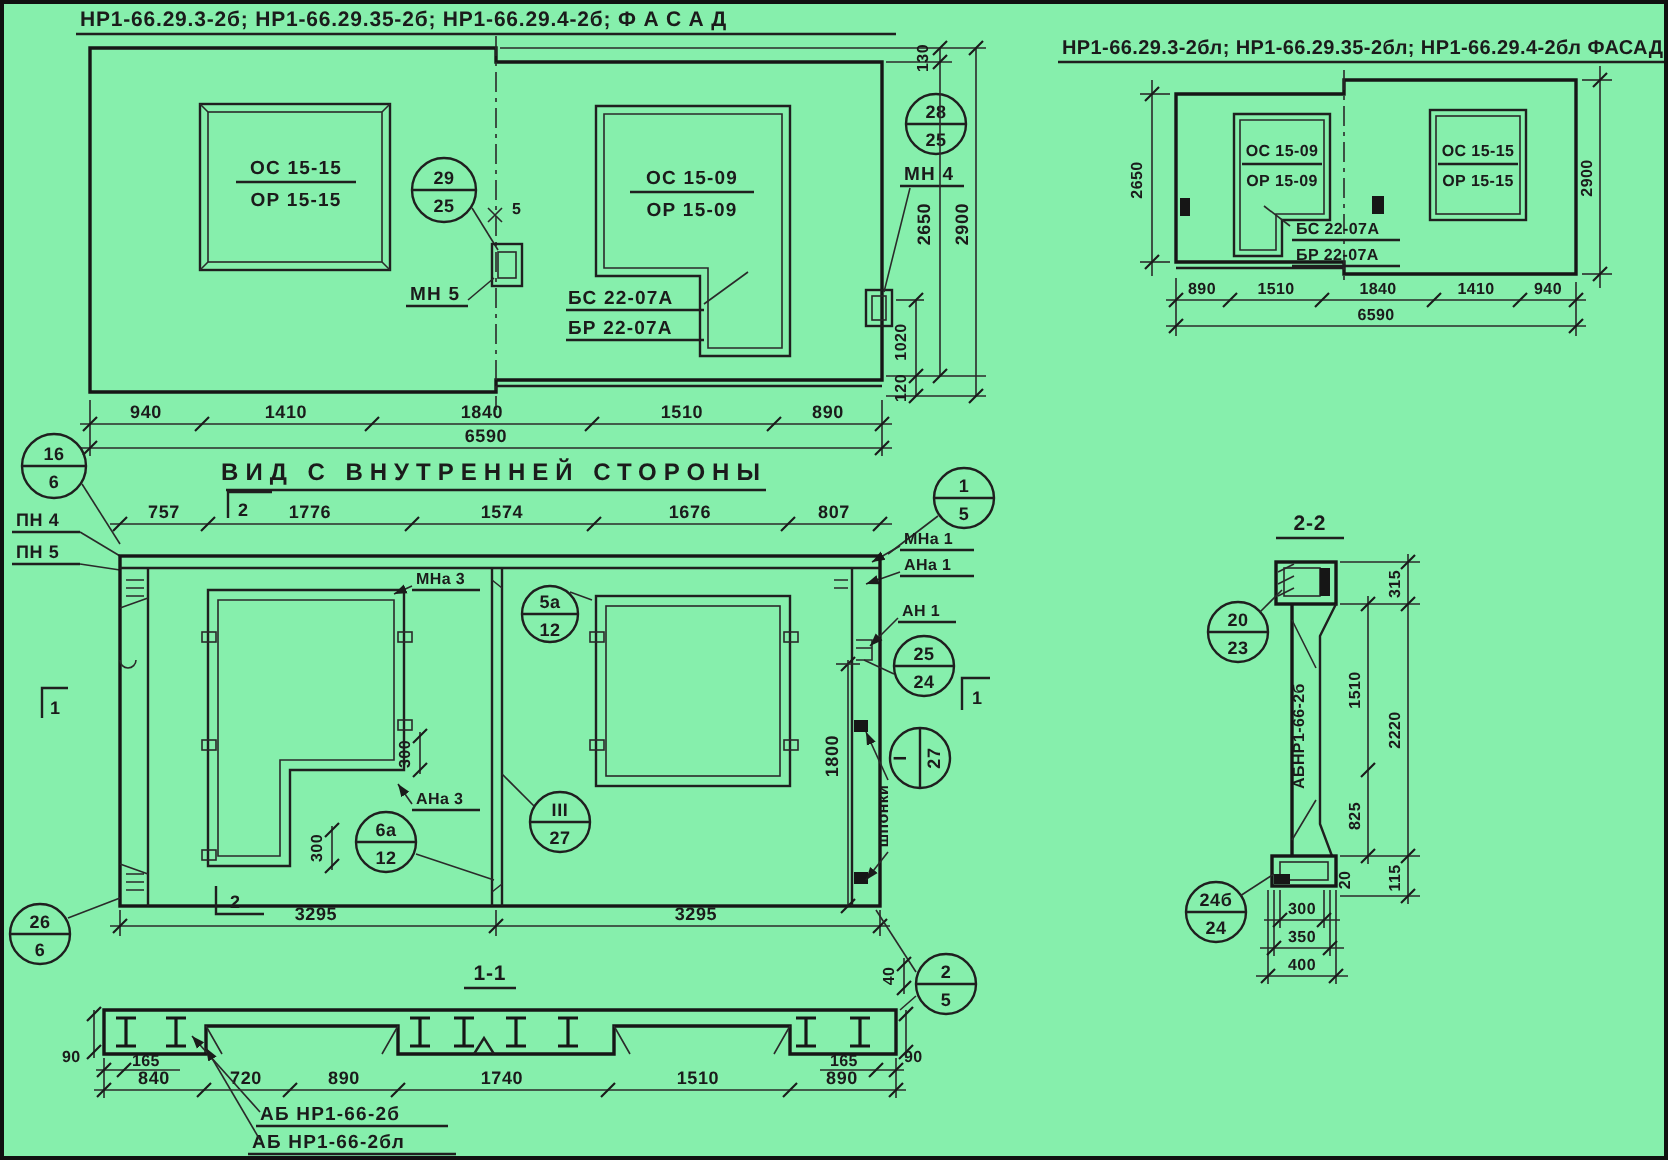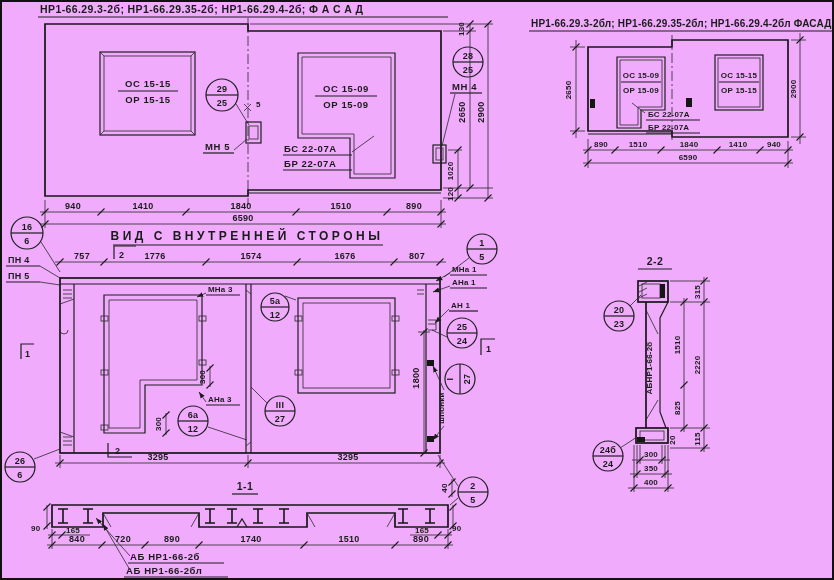--- a/index.html
+++ b/index.html
@@ -1,16 +1,16 @@
 <!DOCTYPE html>
 <html><head>
 <meta charset="utf-8">
 <style>
   html,body{margin:0;padding:0;background:#e8e8e4;}
-  #sheet{position:relative;width:834px;height:580px;background:#f0abfc;overflow:hidden;
+  #sheet{position:relative;width:834px;height:580px;background:#86efac;overflow:hidden;
          font-family:"Liberation Sans",sans-serif;}
   svg{display:block}
   svg text{fill:#1b1b1b;font-family:"Liberation Sans","DejaVu Sans",sans-serif;font-weight:700;}
   .tt{font-size:10.5px;letter-spacing:.4px}
   .ttl{font-size:10px;letter-spacing:.2px}
   .big{font-size:12px;letter-spacing:3.5px}
   .td{font-size:9px;letter-spacing:.3px}
   .ts{font-size:8px;letter-spacing:.2px}
   .tw{font-size:9.5px;letter-spacing:.6px}
   .mid{text-anchor:middle}

